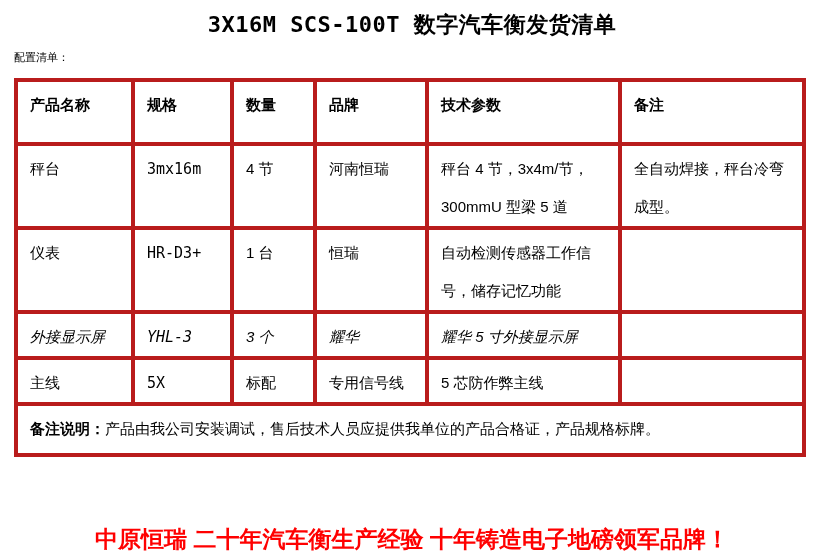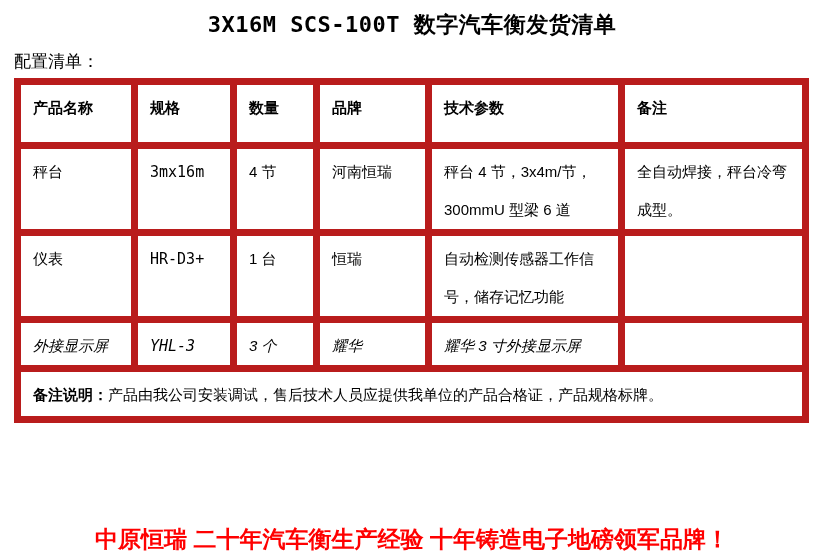--- a/index.html
+++ b/index.html
@@ -22,34 +22,34 @@
     font-size: 22px;
     font-weight: 600;
     letter-spacing: 0.5px;
     color: #000000;
     font-family: "DejaVu Sans Mono", "Liberation Sans", sans-serif;
   }
   .config-label {
     position: absolute;
     top: 50px;
     left: 14px;
-    font-size: 17px;
+    font-size: 11px;
     color: #000000;
   }
   table.spec-table {
     position: absolute;
     top: 78px;
     left: 14px;
     width: 788px;
     border-collapse: collapse;
     table-layout: fixed;
     font-size: 15px;
   }
   table.spec-table td, table.spec-table th {
-    border: 7px solid #b91c1c;
+    border: 4px solid #b91c1c;
     vertical-align: top;
     text-align: left;
     padding: 4px 8px 0 12px;
     line-height: 38px;
     font-weight: normal;
     overflow: hidden;
   }
   table.spec-table th { font-weight: bold; }
   tr.r-header { height: 64px; }
   tr.r-0 { height: 83px; }
@@ -96,37 +96,45 @@
       <th>数量</th>
       <th>品牌</th>
       <th>技术参数</th>
       <th>备注</th>
     </tr>
     <tr class="r-0">
       <td>秤台</td>
       <td class="latin">3mx16m</td>
       <td>4 节</td>
       <td>河南恒瑞</td>
-      <td>秤台 4 节，3x4m/节，300mmU 型梁 6 道</td>
+      <td>秤台 4 节，3x4m/节，300mmU 型梁 5 道</td>
       <td>全自动焊接，秤台冷弯成型。</td>
     </tr>
     <tr class="r-2">
       <td>仪表</td>
       <td class="latin">HR-D3+</td>
       <td>1 台</td>
       <td>恒瑞</td>
       <td>自动检测传感器工作信号，储存记忆功能</td>
       <td></td>
     </tr>
     <tr class="r-3">
       <td>外接显示屏</td>
       <td class="latin">YHL-3</td>
       <td>3 个</td>
       <td>耀华</td>
-      <td>耀华 3 寸外接显示屏</td>
+      <td>耀华 5 寸外接显示屏</td>
+      <td></td>
+    </tr>
+    <tr class="r-4">
+      <td>主线</td>
+      <td class="latin">5X</td>
+      <td>标配</td>
+      <td>专用信号线</td>
+      <td>5 芯防作弊主线</td>
       <td></td>
     </tr>
     <tr class="r-note">
       <td colspan="6">
         <span class="note-label">备注说明：</span><span>产品由我公司安装调试，售后技术人员应提供我单位的产品合格证，产品规格标牌。</span>
       </td>
     </tr>
   </tbody>
     </table>
 

